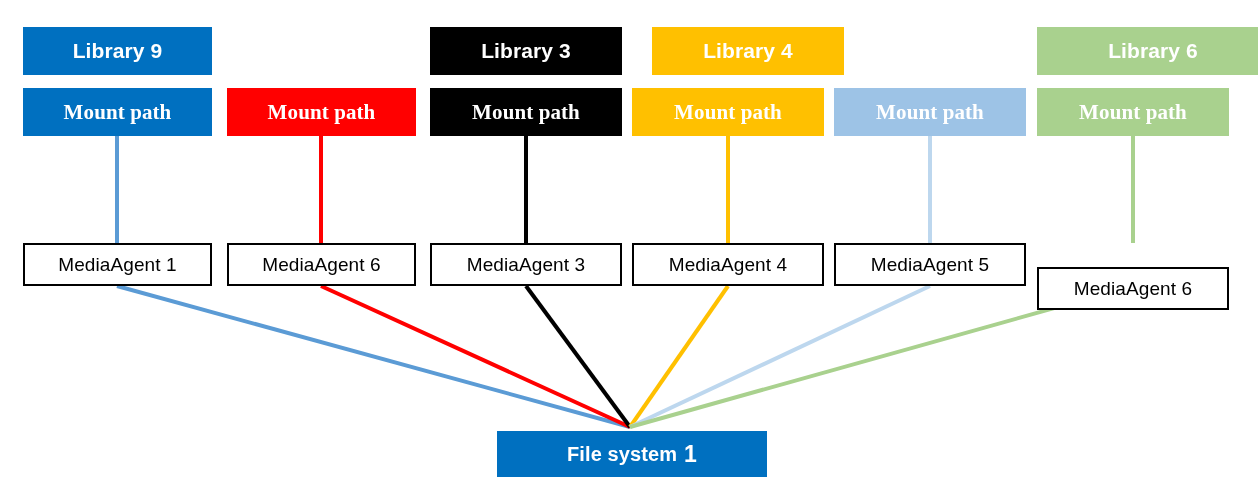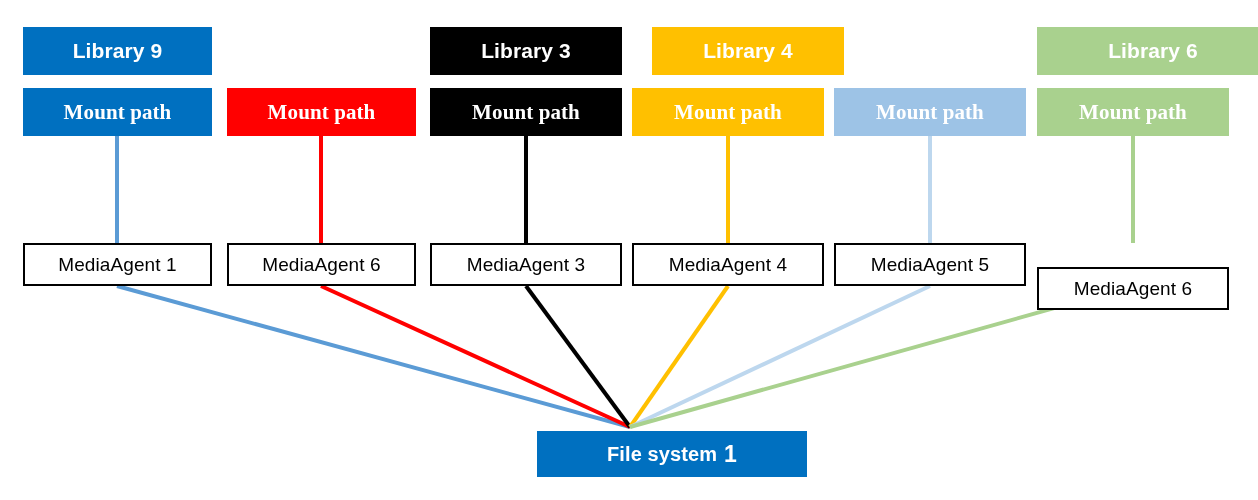--- a/index.html
+++ b/index.html
@@ -51,21 +51,20 @@
     color: #000000;
     font-size: 19px;
     font-weight: normal;
   }
   .fs-box {
     background: #0070C0;
     color: #ffffff;
     font-size: 20px;
     font-weight: bold;
     gap: 7px;
-    margin-left: 40px;
   }
   .fs-index {
     font-size: 23px;
     font-weight: bold;
   }
 </style>
 </head>
 <body>
 
 <div id="diagram">

